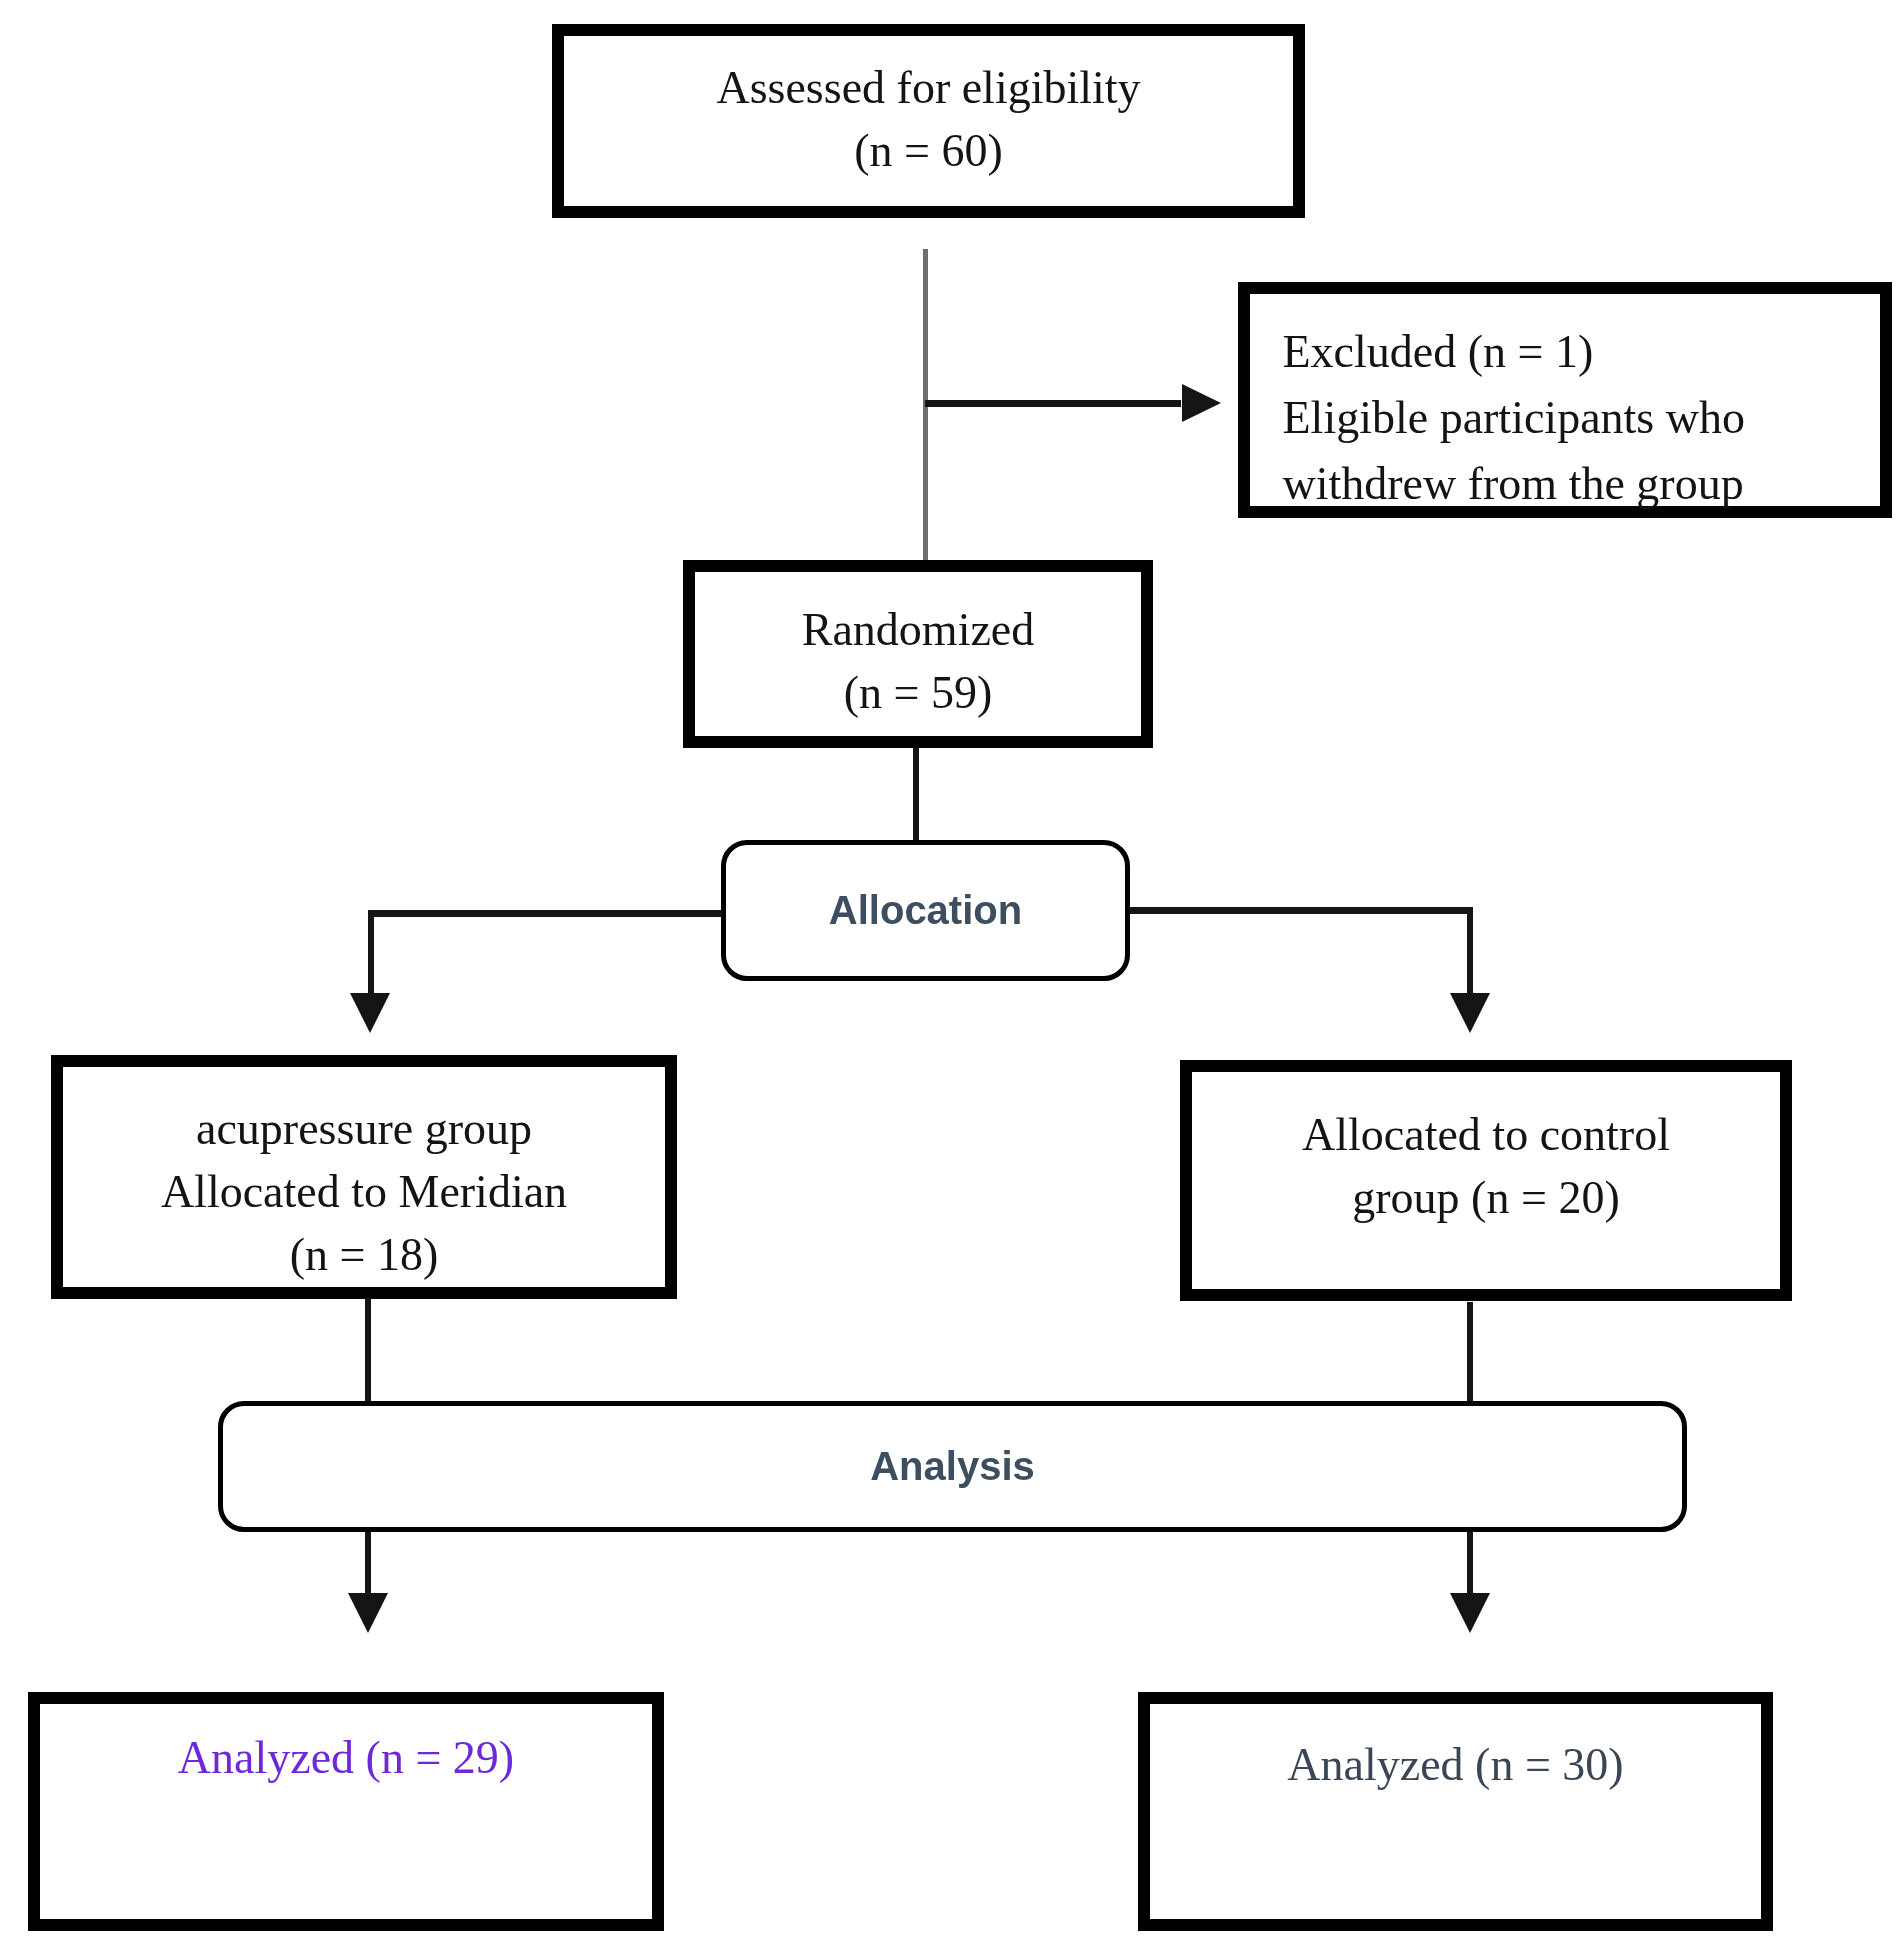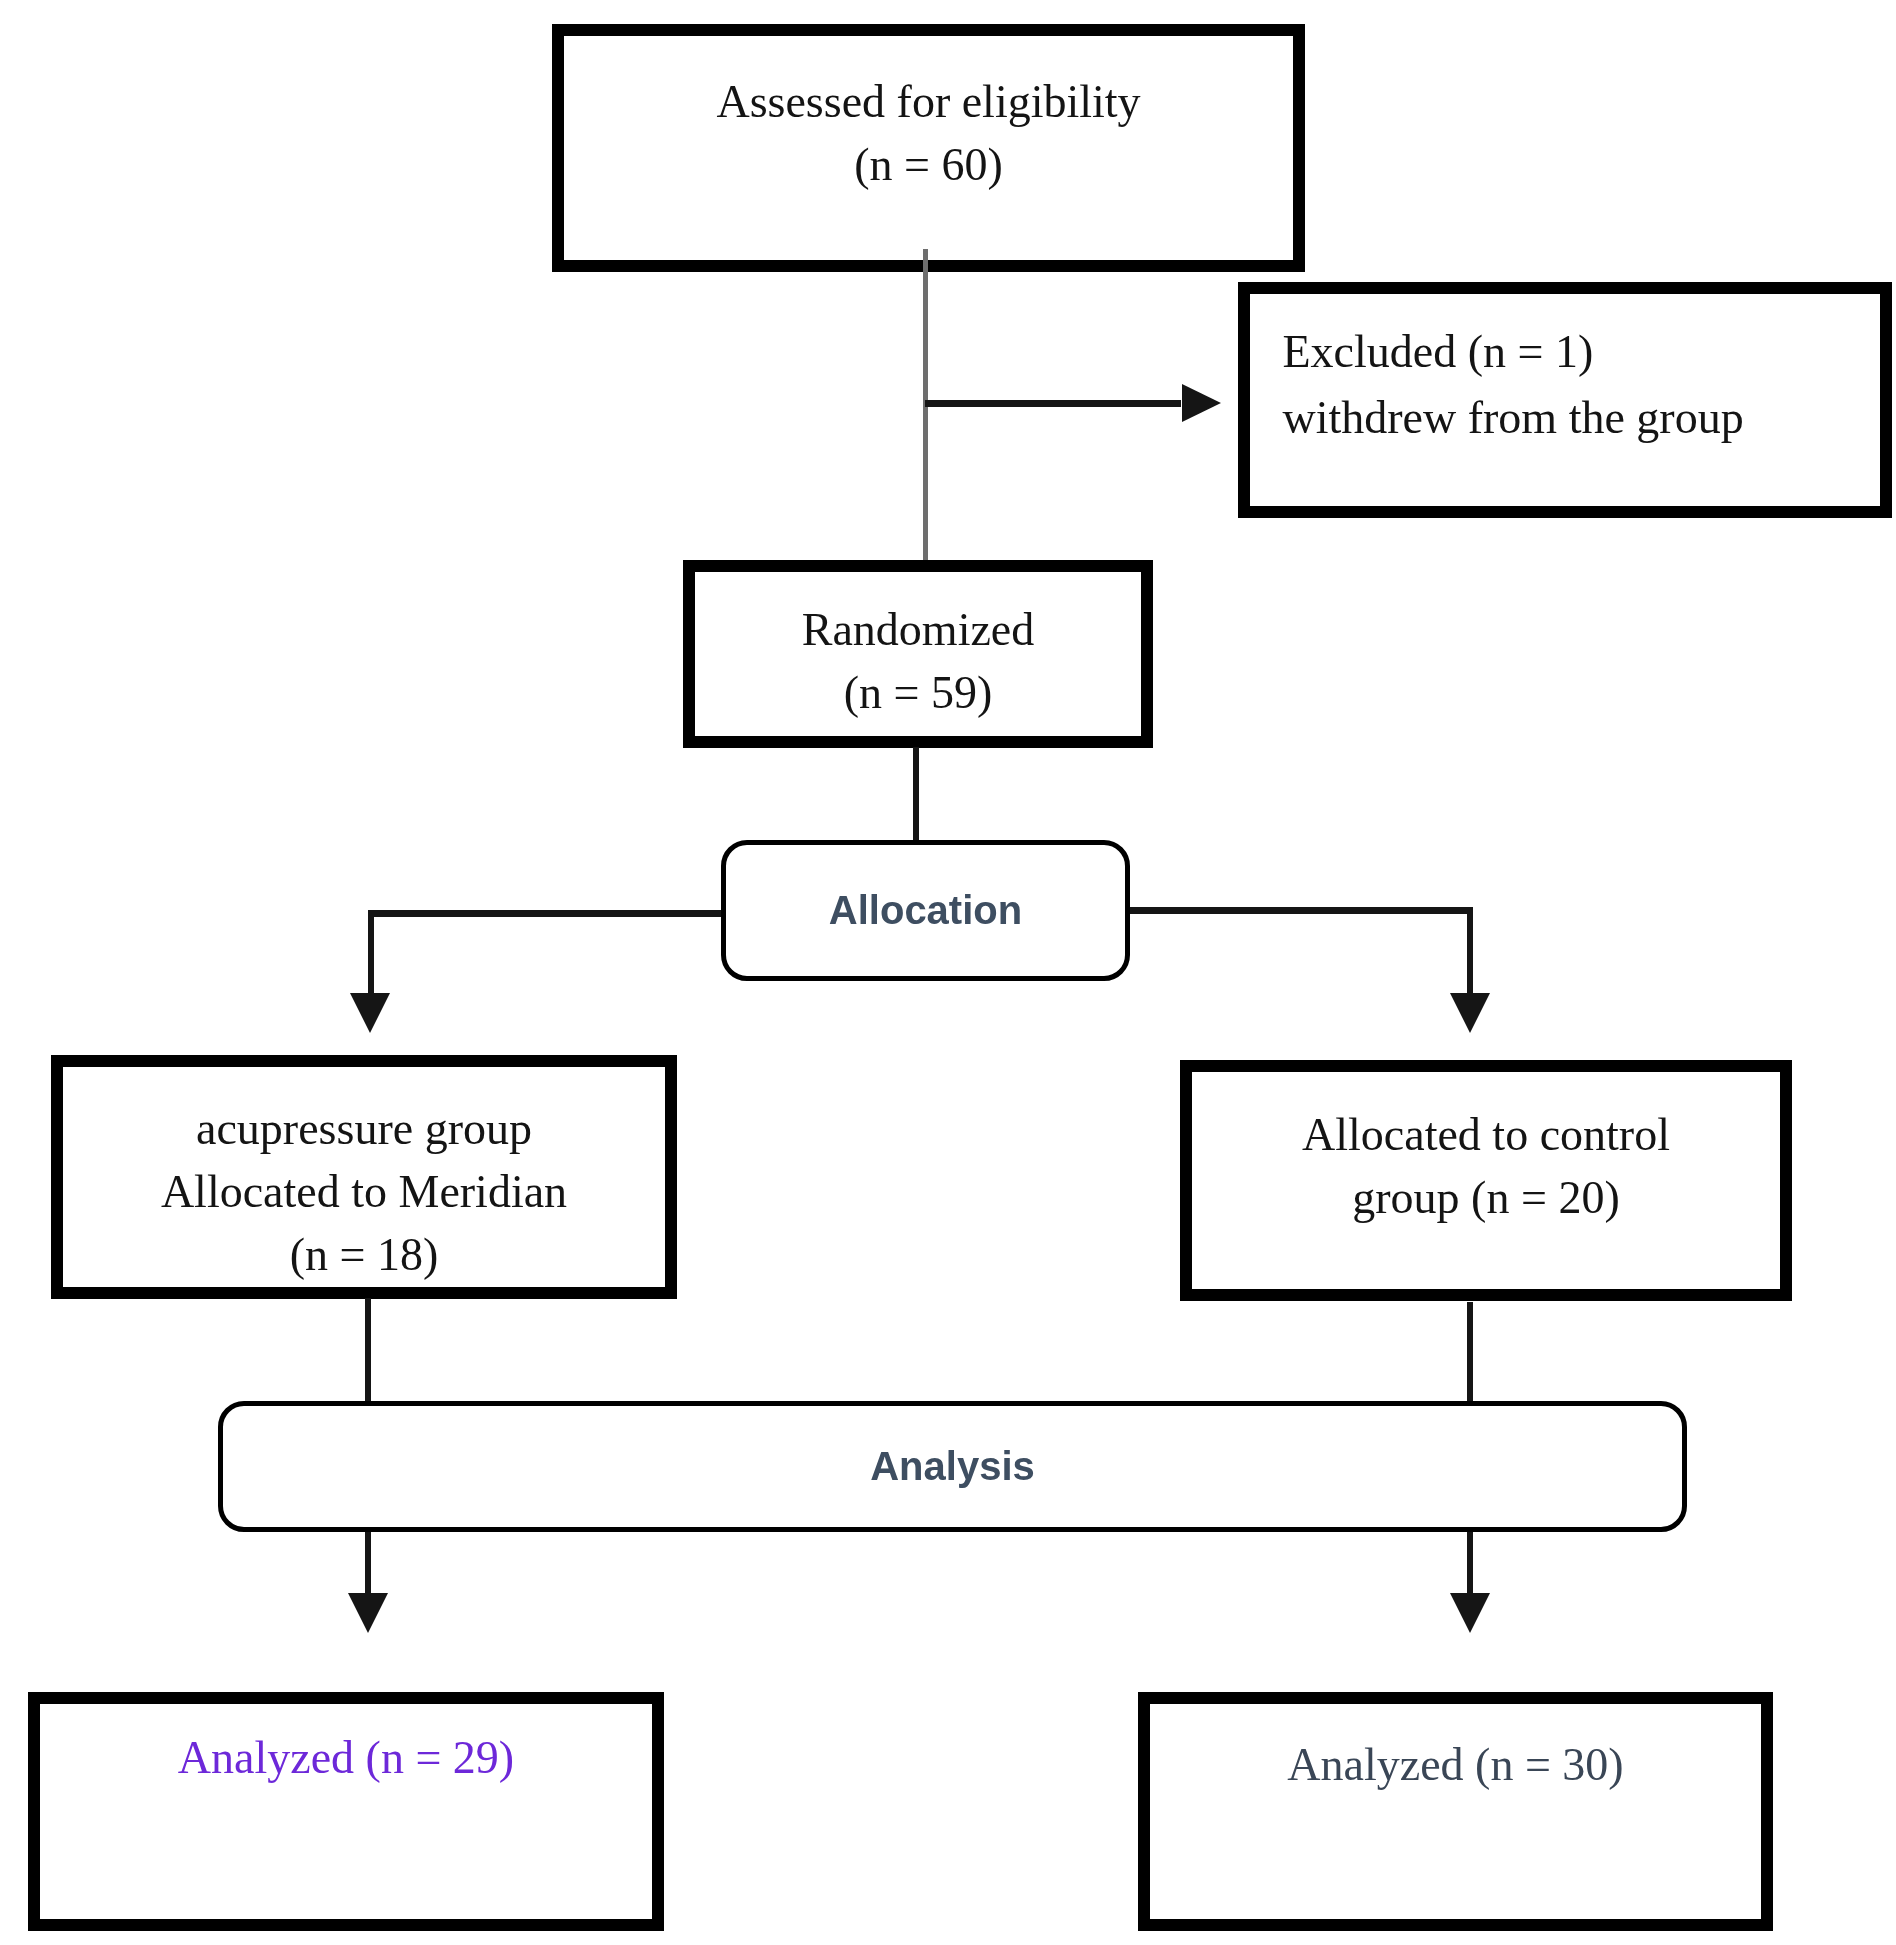--- a/index.html
+++ b/index.html
@@ -20,21 +20,21 @@
   .vline,.hline{position:absolute;background:#151515;}
   .gray{background:#6e6e6e;}
   .arrow-down{position:absolute;width:0;height:0;
               border-left:20.6px solid transparent;border-right:20.6px solid transparent;
               border-top:40px solid #151515;}
   .arrow-right{position:absolute;width:0;height:0;
                border-top:19.4px solid transparent;border-bottom:19.4px solid transparent;
                border-left:39px solid #151515;}
 
   
-  #box-eligibility{left:552px;top:24px;width:753px;height:248px;padding-top:34px;}
+  #box-eligibility{left:552px;top:24px;width:753px;height:194px;padding-top:20px;}
   #box-excluded{left:1238px;top:282px;width:654px;height:236px;text-align:left;
                 padding:25px 0 0 32.5px;line-height:66px;}
   #box-randomized{left:683px;top:560px;width:470px;height:188px;padding-top:26px;}
   #band-allocation{left:721px;top:840px;width:409px;height:141px;}
   #box-alloc-left{left:51px;top:1055px;width:626px;height:244px;padding-top:30px;line-height:63px;}
   #box-alloc-right{left:1180px;top:1060px;width:612px;height:241px;padding-top:31px;line-height:63px;}
   #band-analysis{left:218px;top:1401px;width:1469px;height:131px;}
   #box-analyzed-left{left:28px;top:1692px;width:636px;height:239px;padding-top:22px;color:#6d28d9;}
   #box-analyzed-right{left:1138px;top:1692px;width:635px;height:239px;padding-top:29px;color:#3a4656;}
 </style>
@@ -48,20 +48,21 @@
     <span class="ln">(n = 60)</span>
   </div>
 
   <div class="vline gray" style="left:923px;top:249px;width:5px;height:311px;"></div>
 
   <div class="hline" style="left:925px;top:400px;width:256px;height:6.9px;"></div>
   <div class="arrow-right" style="left:1182px;top:384px;"></div>
 
   <div class="node" id="box-excluded">
     <span class="ln">Excluded (n = 1)</span>
+    <span class="ln">Eligible participants who</span>
     <span class="ln">withdrew from the group</span>
   </div>
 
   <div class="node" id="box-randomized">
     <span class="ln">Randomized</span>
     <span class="ln">(n = 59)</span>
   </div>
 
   <div class="vline" style="left:913px;top:747px;width:5.6px;height:93px;"></div>
 

